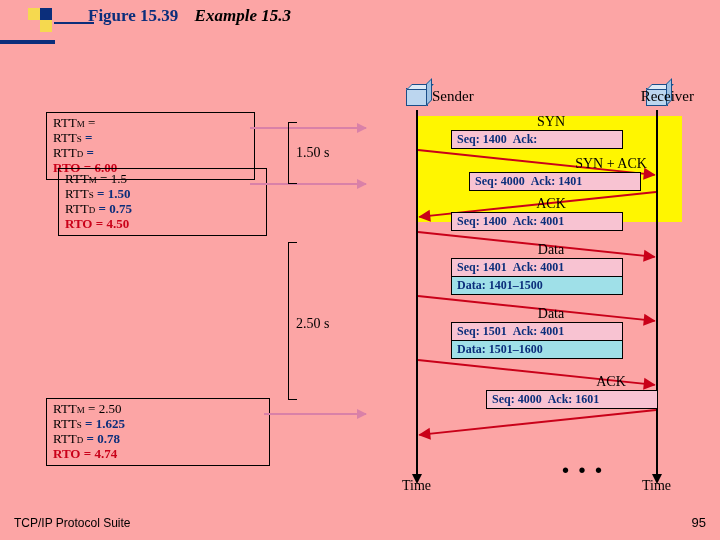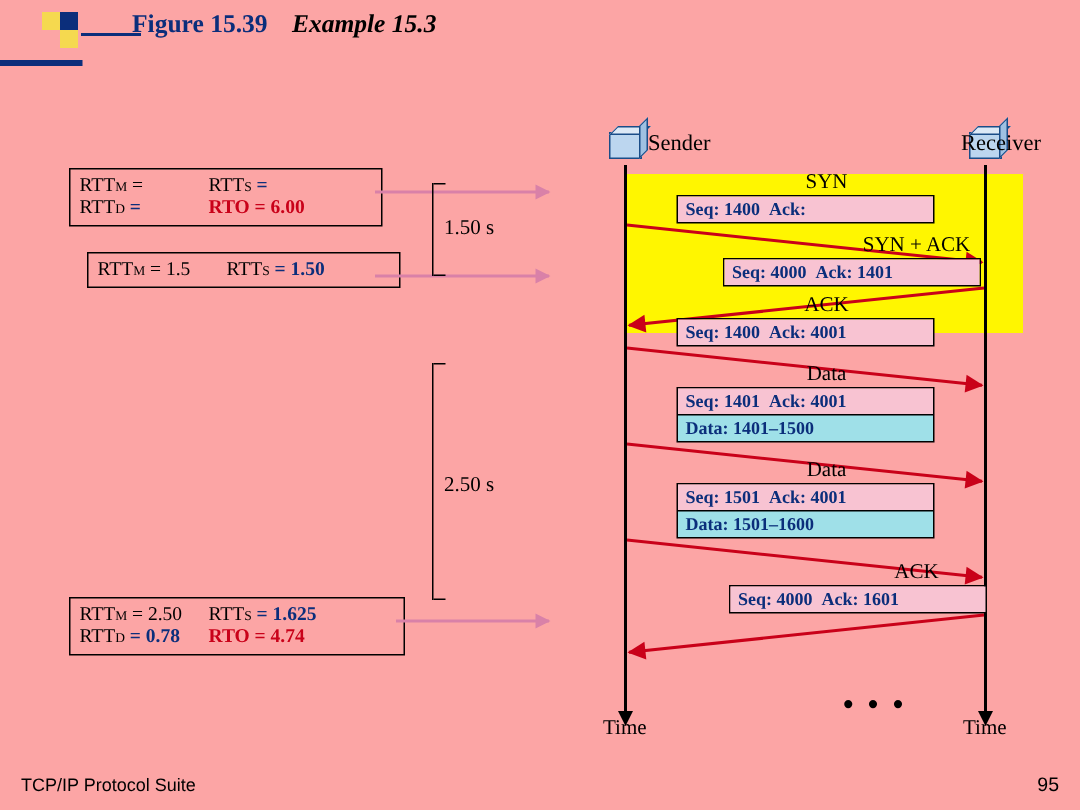--- a/index.html
+++ b/index.html
@@ -15,21 +15,21 @@
 
   .title { position:absolute; left:88px; top:6px; font-size:17px; font-family:"Times New Roman", serif;}
   .title .fig { color:#0b2e7b; font-weight:bold; }
   .title .ex  { color:#000; font-weight:bold; font-style:italic; margin-left:12px;}
 
   .footer-left { position:absolute; left:14px; bottom:10px; font-size:12px; color:#000; }
   .footer-right{ position:absolute; right:14px; bottom:10px; font-size:13px; color:#000; }
 
   
   .mbox { position:absolute; border:1px solid #000; padding:3px 6px 4px 6px; font-family:"Times New Roman", serif; font-size:13px; line-height:14px;}
-  .mbox .rtt-line { display:flex; width:100%;}
+  .mbox .rtt-line { display:flex; width:100%;flex-direction:column;}
   .mbox .left { width:86px; }
   .mbox .blue { color:#0b2e7b; font-weight:bold;}
   .mbox .red  { color:#c90119; font-weight:bold;}
   .sub{font-size:9px;}
 
   
   .tlabel { position:absolute; font-family:"Times New Roman", serif; font-size:14px; color:#000; }
 
   
   .diagram { position:absolute; left:370px; top:86px; width:340px; height:408px; }
@@ -108,20 +108,24 @@
       <div class="left"><span>RTT</span><span class="sub">D</span> <span class="blue">=</span></div>
       <div><span class="red">RTO = 6.00</span></div>
     </div>
   </div>
 
   <div class="mbox" style="left:58px;top:168px;width:195px">
     <div class="rtt-line">
       <div class="left"><span>RTT</span><span class="sub">M</span> <span>= 1.5</span></div>
       <div><span>RTT</span><span class="sub">S</span> <span class="blue">= 1.50</span></div>
     </div>
+    <div class="rtt-line">
+      <div class="left"><span>RTT</span><span class="sub">D</span> <span class="blue">= 0.75</span></div>
+      <div><span class="red">RTO = 4.50</span></div>
+    </div>
   </div>
 
   <div class="mbox" style="left:46px;top:398px;width:210px">
     <div class="rtt-line">
       <div class="left"><span>RTT</span><span class="sub">M</span> <span>= 2.50</span></div>
       <div><span>RTT</span><span class="sub">S</span> <span class="blue">= 1.625</span></div>
     </div>
     <div class="rtt-line">
       <div class="left"><span>RTT</span><span class="sub">D</span> <span class="blue">= 0.78</span></div>
       <div><span class="red">RTO = 4.74</span></div>
@@ -155,21 +159,21 @@
       <div class="packet">
           <div class="line seqack"><span class="blue">Seq: 1400</span>&nbsp;&nbsp;<span class="blue">Ack:</span></div>
         </div>
       <div class="arrow-line fwd">
           <div class="arrowhead"></div>
         </div>
     </div>
 
     <div class="msg rev" style="top:70px">
       <div class="label">SYN + ACK</div>
-      <div class="packet" style="margin-left:64px">
+      <div class="packet" style="margin-left:51px">
           <div class="line seqack"><span class="blue">Seq: 4000</span>&nbsp;&nbsp;<span class="blue">Ack: 1401</span></div>
         </div>
       <div class="arrow-line back">
           <div class="arrowhead"></div>
         </div>
     </div>
 
     <div class="msg" style="top:110px">
       <div class="label">ACK</div>
       <div class="packet">

